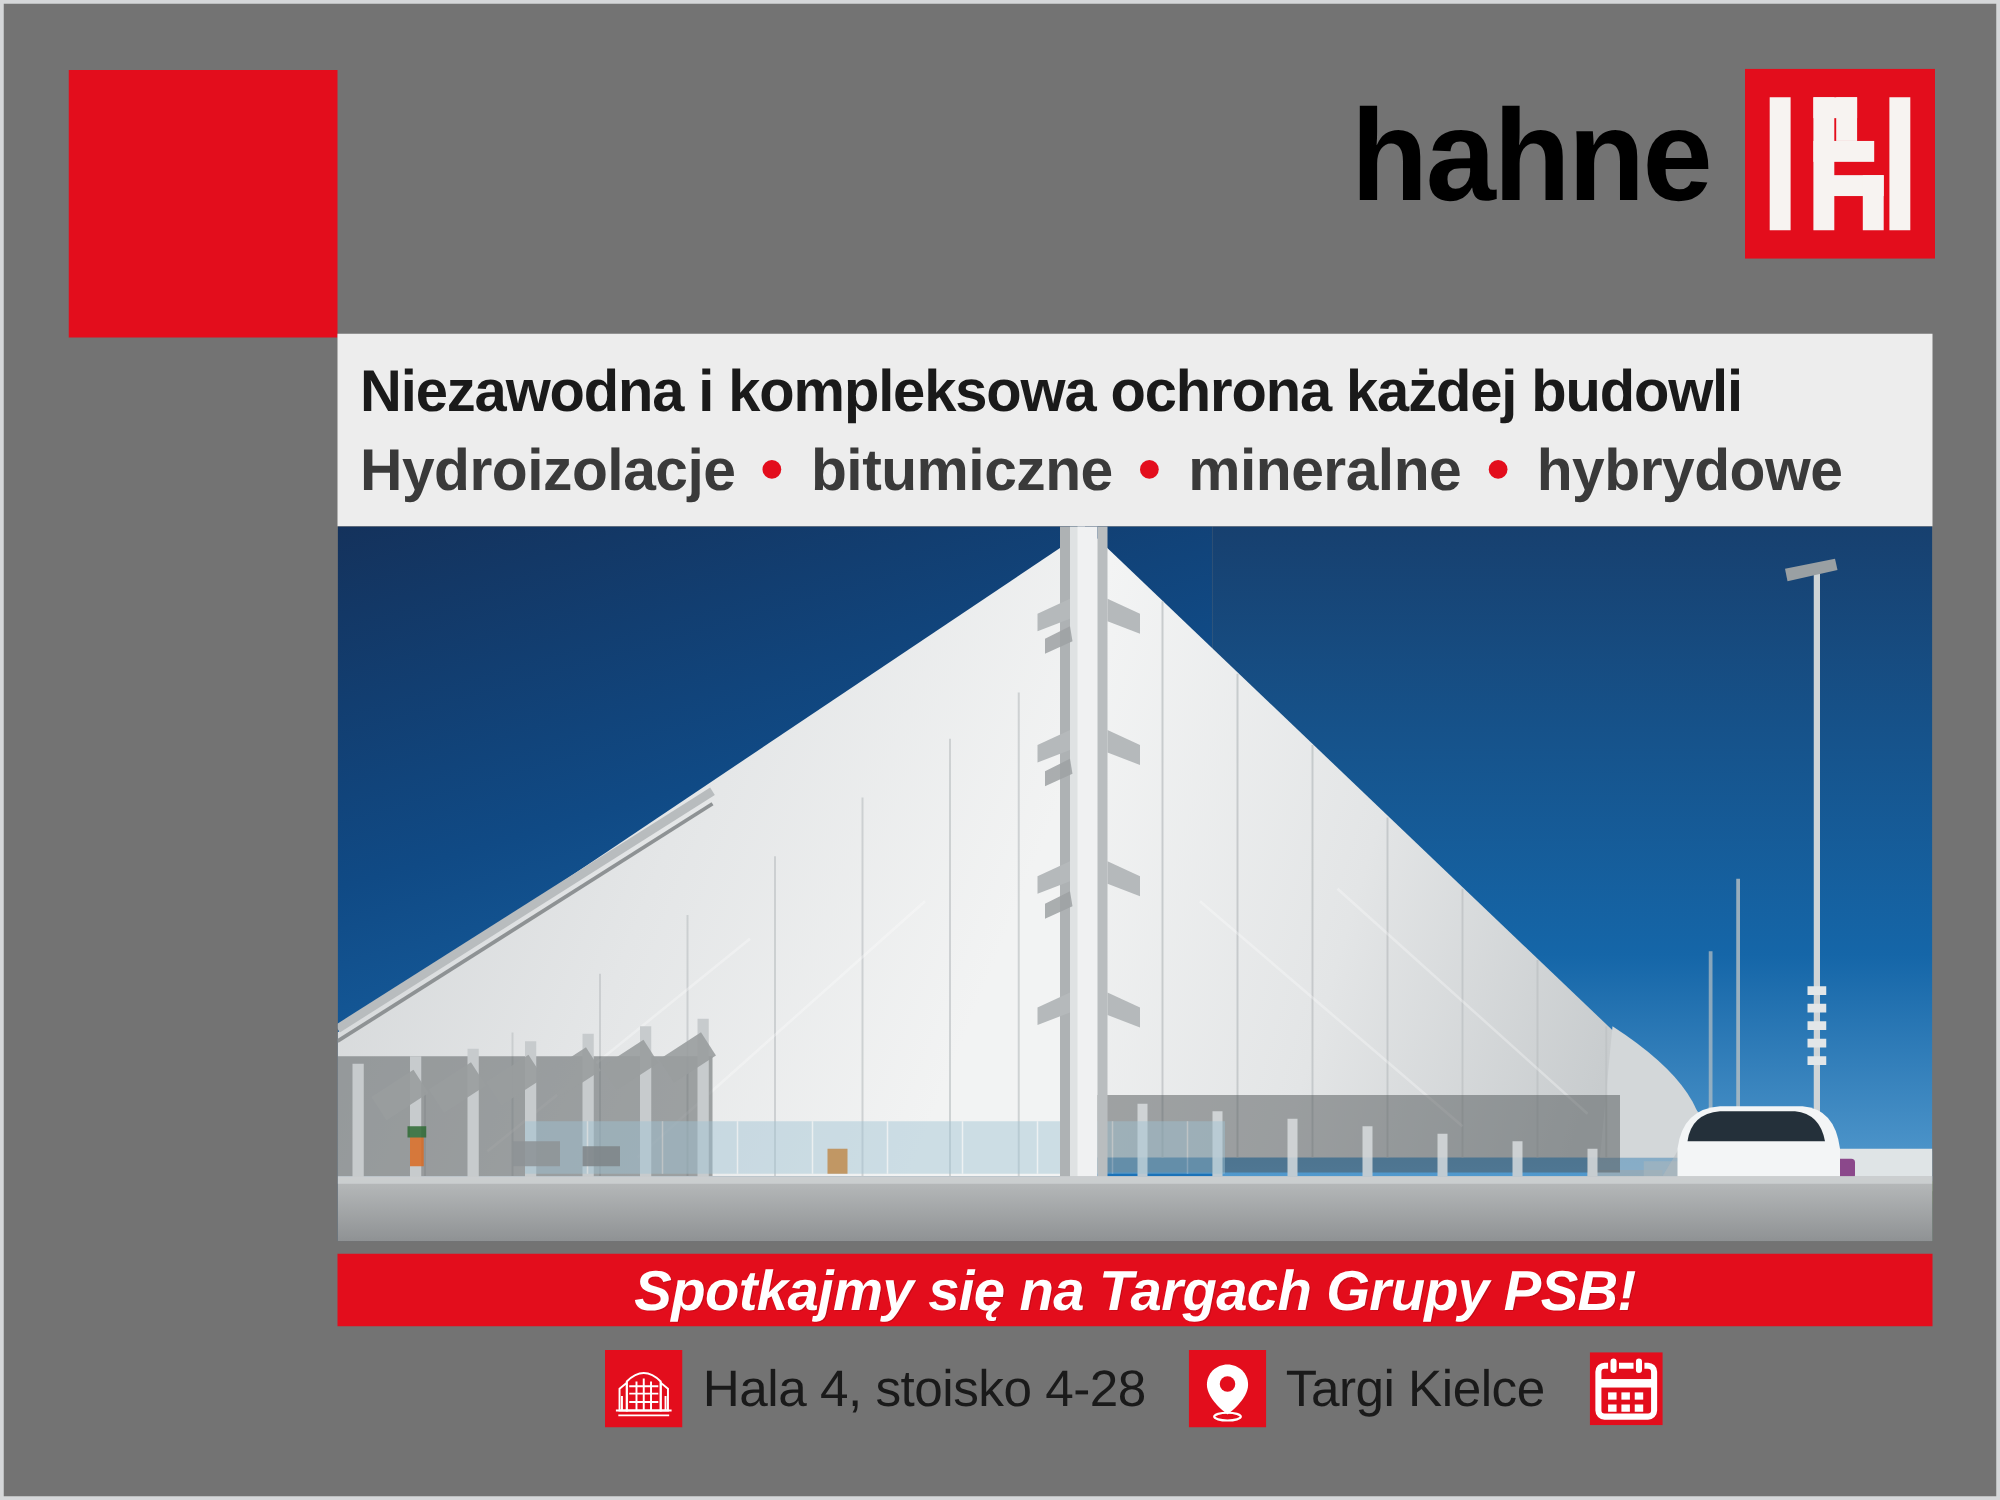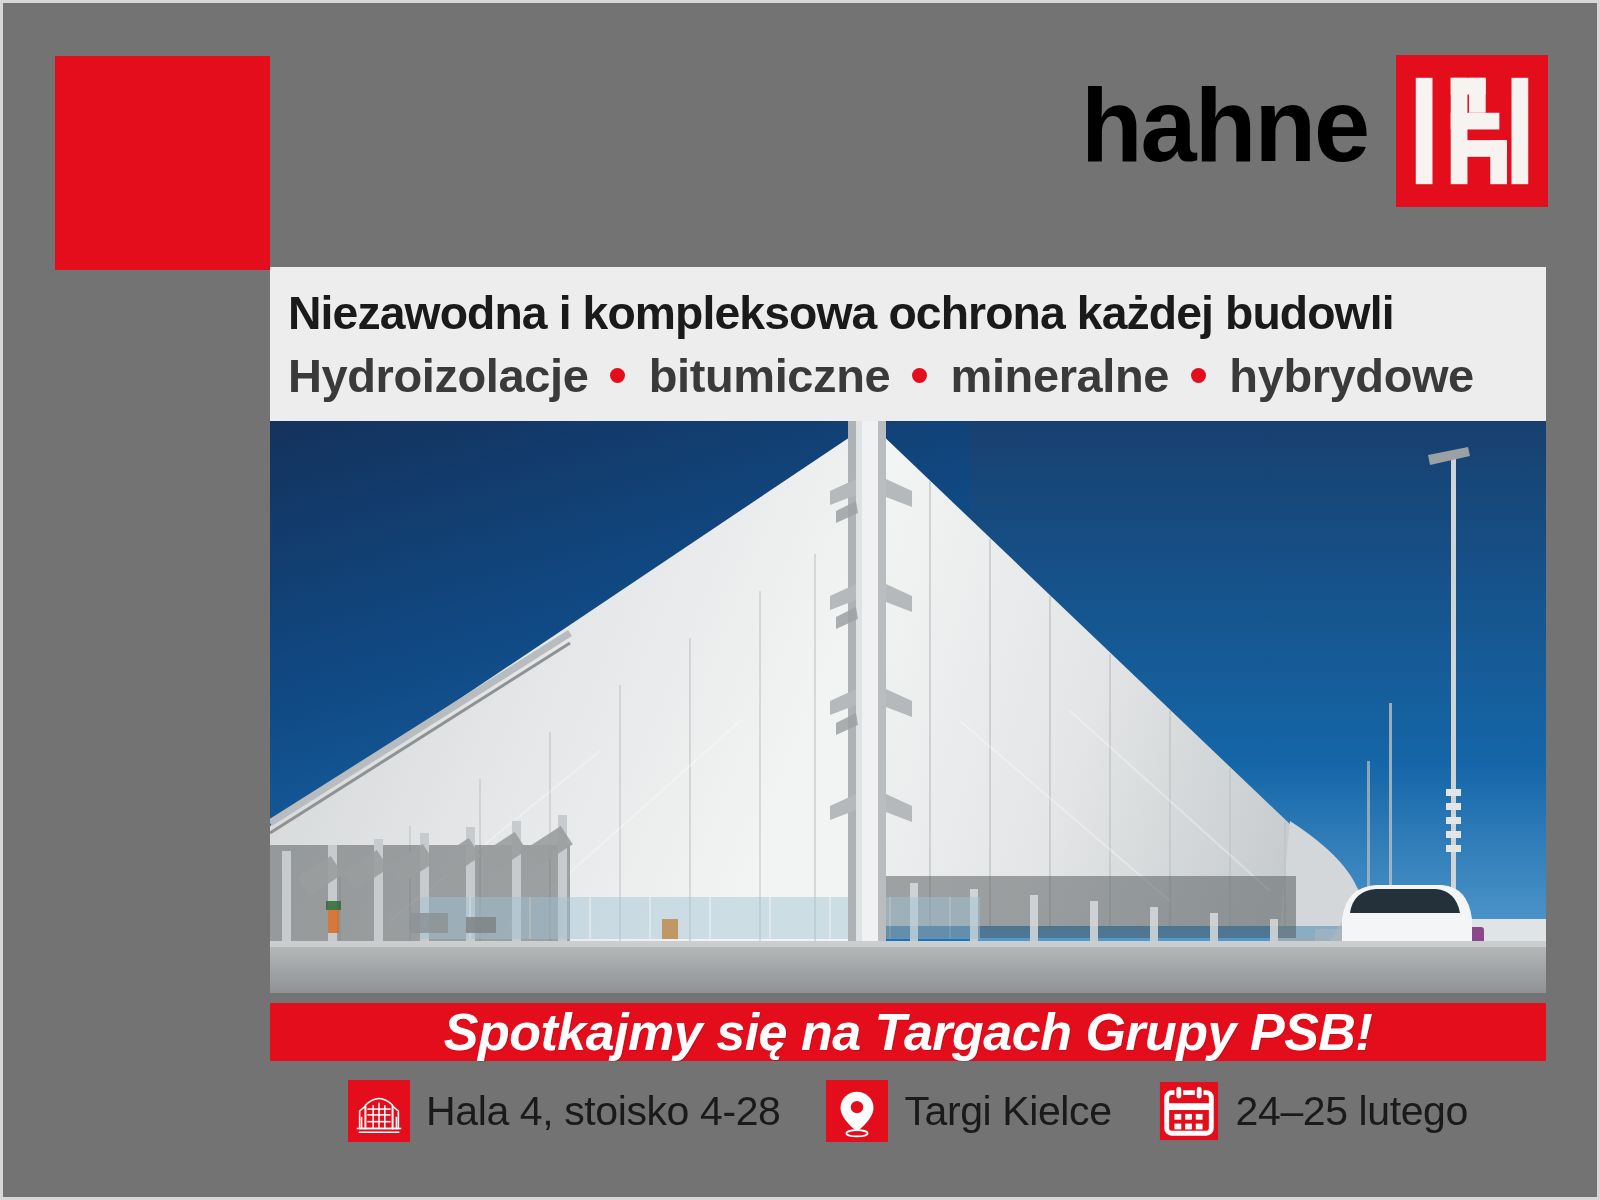--- a/index.html
+++ b/index.html
@@ -124,38 +124,38 @@
     height: 58px;
     background: #e30d1c;
     display: flex;
     align-items: center;
     justify-content: center;
   }
   #cta-text {
     color: #ffffff;
     font-weight: bold;
     font-style: italic;
-    font-size: 52px;
+    font-size: 45px;
     letter-spacing: -0.5px;
     line-height: 45px;
     white-space: nowrap;
     text-shadow: 1px 1px 0 rgba(0,0,0,0.12);
   }
 
   
   #info-row {
     position: absolute;
     left: 267px;
     top: 1072px;
     width: 1276px;
     height: 72px;
     display: flex;
     align-items: center;
     justify-content: center;
-    gap: 12px;
+    gap: 0;
   }
   .info-item {
     display: flex;
     align-items: center;
     white-space: nowrap;
   }
   .info-icon {
     width: 62px;
     height: 62px;
     flex: 0 0 62px;
@@ -459,18 +459,17 @@
         <rect x="39" y="6" width="7" height="14" rx="3.5" fill="#ffffff" stroke="#e30d1c" stroke-width="2"></rect>
         <g fill="#ffffff">
           <rect x="17" y="35" width="7" height="6"></rect>
           <rect x="28" y="35" width="7" height="6"></rect>
           <rect x="39" y="35" width="7" height="6"></rect>
           <rect x="17" y="45" width="7" height="6"></rect>
           <rect x="28" y="45" width="7" height="6"></rect>
           <rect x="39" y="45" width="7" height="6"></rect>
         </g>
       </svg>
-      <span class="info-label">24–25 lutego</span>
     </div>
 
   </div>
 
 </div>
 
 </body></html>

